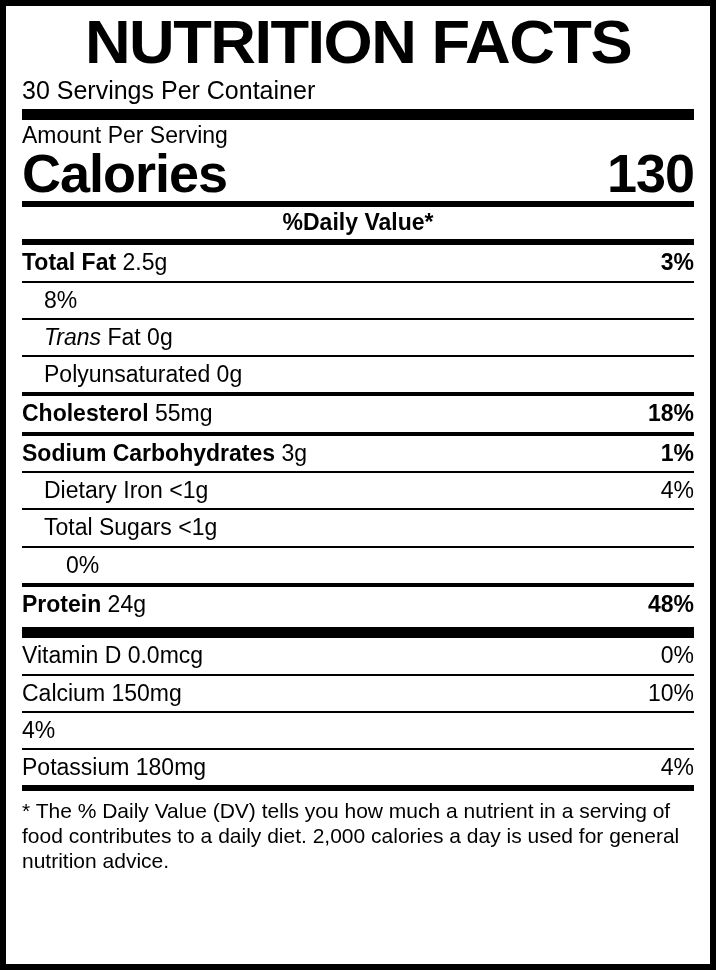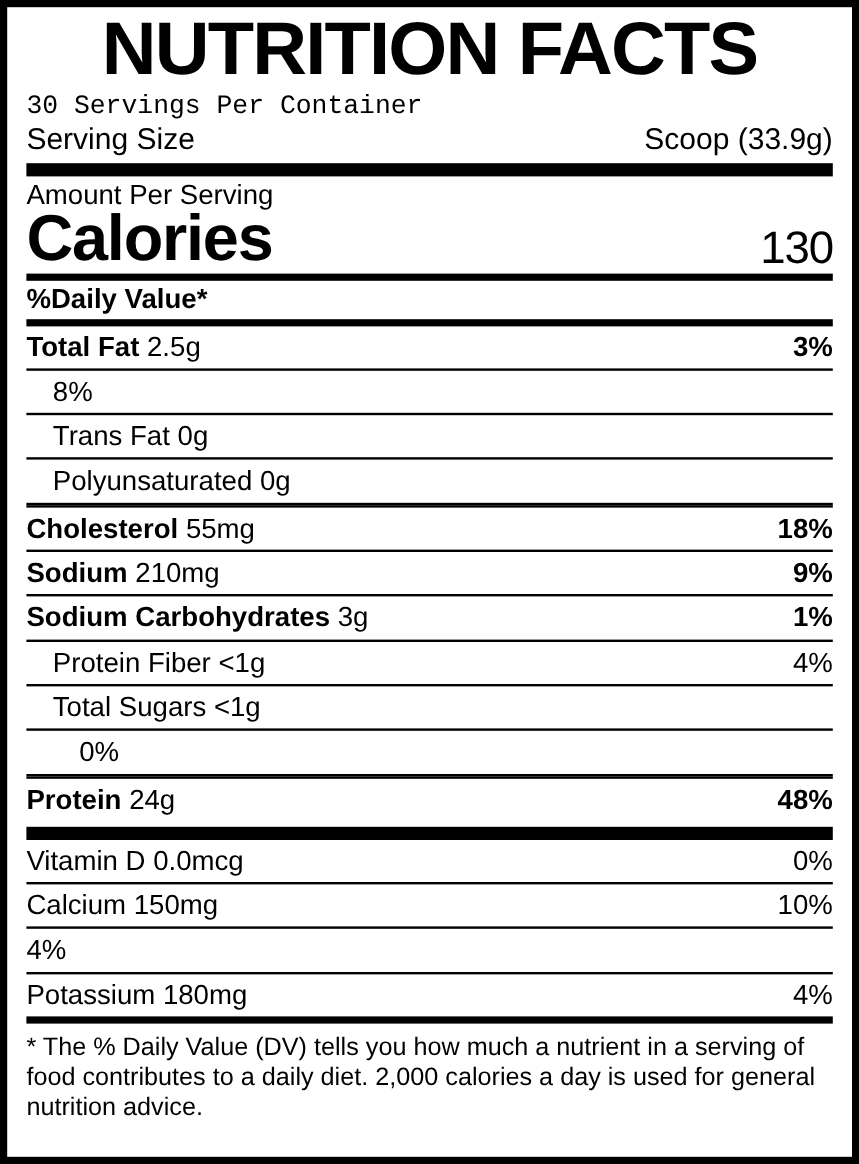--- a/index.html
+++ b/index.html
@@ -24,24 +24,23 @@
     font-size: 62px;
     font-weight: bold;
     line-height: 0.96;
     letter-spacing: -1.5px;
     text-align: center;
     margin: 2px 0 0 0;
     white-space: nowrap;
     transform: scaleX(1.02);
   }
   .servings {
-    font-size: 22px;
+    font-size: 25px;
     line-height: 1.15;
     margin-top: 4px;
-    font-family: Liberation Mono, monospace;
   }
   .serving-size-row {
     display: flex;
     justify-content: space-between;
     align-items: baseline;
     font-size: 25px;
     line-height: 1.15;
     margin-top: 1px;
   }
   .rule-thick {
@@ -68,64 +67,60 @@
     margin-top: -4px;
     gap: 30px;
   }
   .calories-label {
     font-size: 54px;
     font-weight: bold;
     letter-spacing: -1px;
     line-height: 1.05;
   }
   .calories-value {
-    font-size: 38px;
-    font-weight: normal;
+    font-size: 54px;
+    font-weight: bold;
     letter-spacing: -1px;
     line-height: 1.05;
   }
   .dv-header {
-    text-align: left;
+    text-align: center;
     font-size: 23px;
     font-weight: bold;
     padding: 2px 0 3px 0;
   }
   .nrow {
     display: flex;
     justify-content: space-between;
     align-items: baseline;
     font-size: 23px;
     padding: 5px 0 5px 0;
     line-height: 1.1;
   }
   .nrow .left { text-align: left; }
   .nrow .right { text-align: right; }
   .b { font-weight: bold; }
-  .i { }
+  .i { font-style: italic; }
   .indent1 { padding-left: 22px; }
   .indent2 { padding-left: 44px; }
   .footnote {
     font-size: 21px;
     line-height: 1.18;
     padding-top: 8px;
   }
 </style>
 </head>
 <body>
 
 <div class="label">
 
   <div class="title">NUTRITION FACTS</div>
 
   <div class="servings">30 Servings Per Container</div>
 
-  <div class="serving-size-row">
-    <span>Serving Size</span>
-    <span>Scoop (33.9g)</span>
-  </div>
 
   <div class="rule-thick"></div>
 
   <div class="amount-per">Amount Per Serving</div>
 
   <div class="calories-row">
     <span class="calories-label">Calories</span>
     <span class="calories-value">130</span>
   </div>
 
@@ -154,32 +149,28 @@
         <span class="left"><span class="">Polyunsaturated</span><span> 0g</span></span>
         <span class="right"></span>
       </div>
       <div class="rule-thin"></div>
       <div class="rule-thin"></div>
       <div class="nrow">
         <span class="left"><span class="b">Cholesterol</span><span> 55mg</span></span>
         <span class="right b">18%</span>
       </div>
       <div class="rule-thin"></div>
-      <div class="nrow">
-        <span class="left"><span class="b">Sodium</span><span> 210mg</span></span>
-        <span class="right b">9%</span>
-      </div>
       <div class="rule-thin"></div>
       <div class="nrow">
         <span class="left"><span class="b">Sodium Carbohydrates</span><span> 3g</span></span>
         <span class="right b">1%</span>
       </div>
       <div class="rule-thin"></div>
       <div class="nrow indent1">
-        <span class="left"><span class="">Protein Fiber</span><span> &lt;1g</span></span>
+        <span class="left"><span class="">Dietary Iron</span><span> &lt;1g</span></span>
         <span class="right">4%</span>
       </div>
       <div class="rule-thin"></div>
       <div class="nrow indent1">
         <span class="left"><span class="">Total Sugars</span><span> &lt;1g</span></span>
         <span class="right"></span>
       </div>
       <div class="rule-thin"></div>
       <div class="nrow indent2">
         <span class="right">0%</span>

